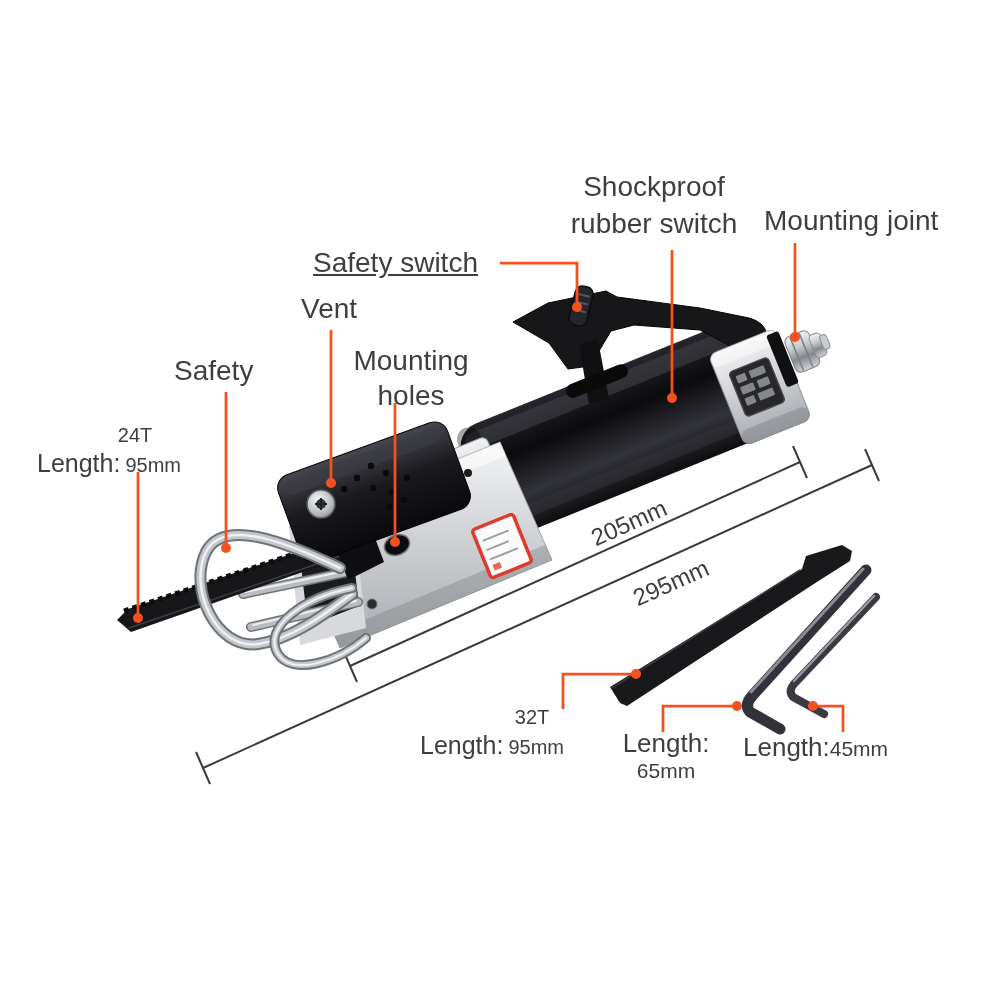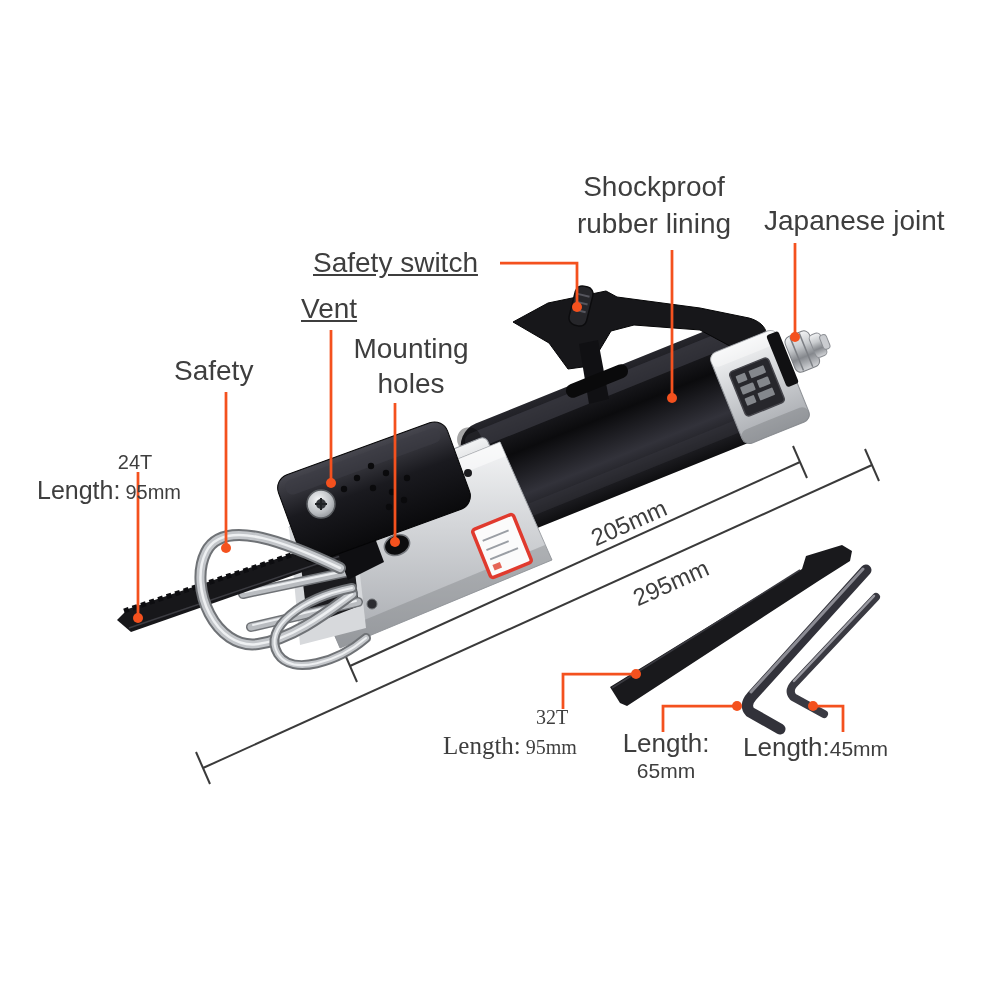--- a/index.html
+++ b/index.html
@@ -12,21 +12,21 @@
   .fs28{font-size:28px;}
   .fs26{font-size:26px;}
   .fs25{font-size:25px;}
   .fs24{font-size:24px;}
   .fs21{font-size:21px;}
   .fs20{font-size:20px;}
   .ctr{text-align:center;}
   .nowrap{white-space:nowrap;}
   .rot{transform:rotate(-24deg);transform-origin:center center;}
   .val-gap{margin-left:5px;margin-top:12px;}
-  .teeth-24{display:block;transform:translateX(26px);margin-top:27px;}
+  .teeth-24{display:block;transform:translateX(26px);}
   .teeth-32{display:block;transform:translateX(42px);}
 </style>
 </head>
 <body>
 
 <svg class="scene" width="1000" height="1000" viewBox="0 0 1000 1000">
   <defs>
     <linearGradient id="gSilver" x1="0" y1="0" x2="0" y2="1">
       <stop offset="0" stop-color="#f4f5f6"></stop>
         <stop offset="0.4" stop-color="#d4d6d9"></stop>
@@ -242,44 +242,44 @@
       <polyline points="663,732 663,706 734,706" fill="none"></polyline>
         <circle cx="737" cy="706" r="5" stroke="none"></circle>
     </g>
     <g>
       <polyline points="843,732 843,706 816,706" fill="none"></polyline>
         <circle cx="813" cy="706" r="5" stroke="none"></circle>
     </g>
   </g>
 </svg>
 
-<div class="lbl fs28 ctr" style="left:547px;top:168px;width:214px;line-height:37px;">Shockproof rubber lining</div>
-
-<div class="lbl fs28 nowrap" style="left:764px;top:203px;">Japanese joint</div>
+<div class="lbl fs28 ctr" style="left:547px;top:168px;width:214px;line-height:37px;">Shockproof rubber switch</div>
+
+<div class="lbl fs28 nowrap" style="left:764px;top:203px;">Mounting joint</div>
 
 <div class="lbl fs28 nowrap" style="left:313px;top:245px;text-decoration:underline;">Safety switch</div>
 
-<div class="lbl fs28 nowrap" style="left:301px;top:291px;text-decoration:underline;">Vent</div>
-
-<div class="lbl fs28 ctr" style="left:344px;top:331px;width:134px;line-height:35px;">Mounting holes</div>
+<div class="lbl fs28 nowrap" style="left:301px;top:291px;">Vent</div>
+
+<div class="lbl fs28 ctr" style="left:344px;top:343px;width:134px;line-height:35px;">Mounting holes</div>
 
 <div class="lbl fs28 nowrap" style="left:174px;top:353px;">Safety</div>
 
 <div class="lbl ctr" style="left:36px;top:423px;width:146px;">
   <span class="fs20 teeth-24">24T</span>
   <span class="nowrap">
     <span class="fs25">Length:</span><span class="fs20 val-gap">95mm</span>
   </span>
 </div>
 
 <div class="lbl fs24 ctr rot" style="left:569px;top:508px;width:120px;">205mm</div>
 
 <div class="lbl fs24 ctr rot" style="left:611px;top:568px;width:120px;">295mm</div>
 
-<div class="lbl ctr" style="left:440px;top:705px;width:140px;font-family:Liberation Serif, serif;">
+<div class="lbl ctr" style="left:420px;top:705px;width:140px;">
   <span class="fs20 teeth-32">32T</span>
   <span class="nowrap">
     <span class="fs25">Length:</span><span class="fs20 val-gap">95mm</span>
   </span>
 </div>
 
 <div class="lbl ctr" style="left:620px;top:729px;width:92px;line-height:1.15;">
   <span class="fs26" style="display:block;">Length:</span>
   <span class="fs21" style="display:block;">65mm</span>
 </div>

